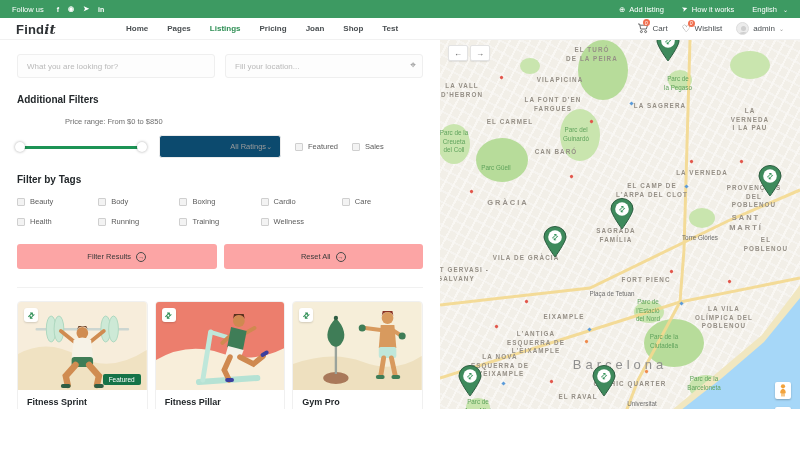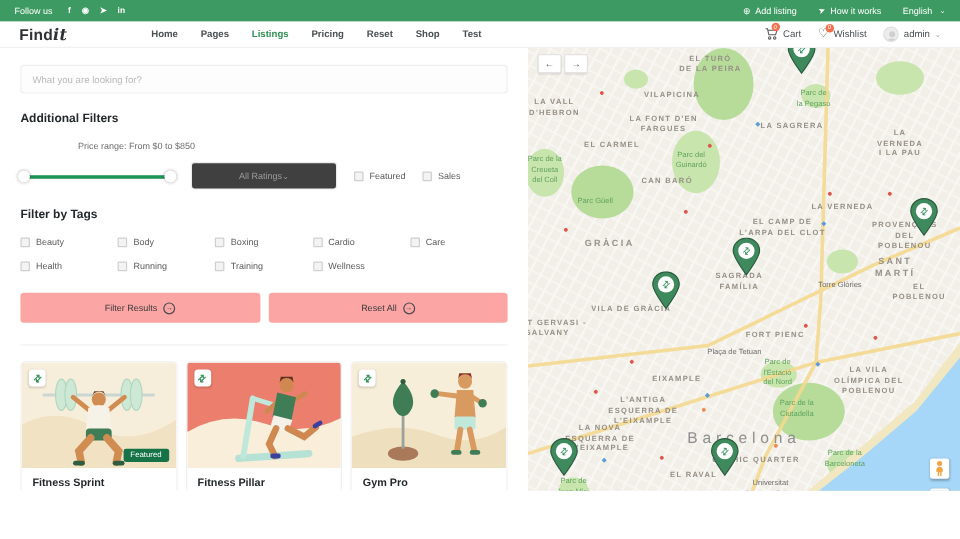--- a/index.html
+++ b/index.html
@@ -48,22 +48,22 @@
   .price-label { font-size:7.5px; color:#6e6e6e; margin-top:12px;margin-left:48px; }
 
   .controls-row { display:flex; align-items:center; gap:14px; margin-top:9px; }
   .slider { position:relative; width:128px; height:12px; cursor:pointer; }
   .slider .track { position:absolute; top:5px; left:0; right:0; height:3px; background:#e6e6e6; border-radius:2px; }
   .slider .fill { position:absolute; top:5px; left:3px; right:3px; height:3px; background:#1d9355; border-radius:2px; }
   .handle { position:absolute; top:1px; width:10px; height:10px; background:#fff; border-radius:50%;
     box-shadow:0 0 3px rgba(0,0,0,.35); }
   .handle.l { left:-2px; } .handle.r { right:-2px; }
 
-  .select { height:23px; border:1px solid #ececec; border-radius:3px; background:#404040;
-    display:flex; align-items:center; justify-content:center; padding:0 8px;
+  .select { height:23px; border:1px solid #ececec; border-radius:3px; background:#0c4a6e;
+    display:flex; align-items:center; justify-content:flex-end; padding:0 8px;
     font-size:7.5px; color:#9b9b9b; cursor:pointer; }
   .select .chev-g { font-size:7px; }
   .sel-ratings { width:122px; }
   .checkline { display:flex; align-items:center; gap:5px; font-size:7.5px; color:#5c5c5c; cursor:pointer; }
   .cbx { width:8px; height:8px; border:1px solid #cfcfcf; background:#f3f3f3; border-radius:1px; flex:0 0 auto; }
 
   .tags-grid { display:grid; grid-template-columns:repeat(5,1fr); row-gap:11px; margin-top:12px; }
 
   .buttons-row { display:flex; gap:7px; margin-top:18px; }
   .fbtn { flex:1; height:25px; background:#fca5a5; border:none; border-radius:3px; font-size:7.5px;
@@ -155,21 +155,21 @@
     </span>
   </div>
 
   <div class="navbar">
     <span class="logo"><span>Find</span><em>it</em></span>
     <nav class="menu">
         <a>Home</a>
         <a>Pages</a>
         <a class="active">Listings</a>
         <a>Pricing</a>
-        <a>Reset</a>
+        <a>Joan</a>
         <a>Shop</a>
         <a>Test</a>
       </nav>
     <div class="nav-right">
       <span class="nav-item">
         <svg width="12" height="11" viewBox="0 0 12 11">
           <path d="M1 1h1.6l1.1 5h5.6l1.2-3.8H3.2" fill="none" stroke="#5a5a5a" stroke-width="0.9"></path>
           <circle cx="4.4" cy="8.6" r="1" fill="none" stroke="#5a5a5a" stroke-width="0.9"></circle>
           <circle cx="8.6" cy="8.6" r="1" fill="none" stroke="#5a5a5a" stroke-width="0.9"></circle>
         </svg>
@@ -189,20 +189,24 @@
     </div>
   </div>
 
   <div class="main">
 
     <div class="left">
 
       <div class="search-row">
         <span class="tbox">
           <input type="text" placeholder="What you are looking for?" style="">
+        </span>
+        <span class="tbox">
+          <input type="text" placeholder="Fill your location..." style="">
+          <span class="loc-icon">⌖</span>
         </span>
       </div>
 
       <div class="section-title">Additional Filters</div>
       <div class="price-label">Price range: From $0 to $850</div>
 
       <div class="controls-row">
         <span class="slider">
           <span class="track"></span>
           <span class="fill"></span>

